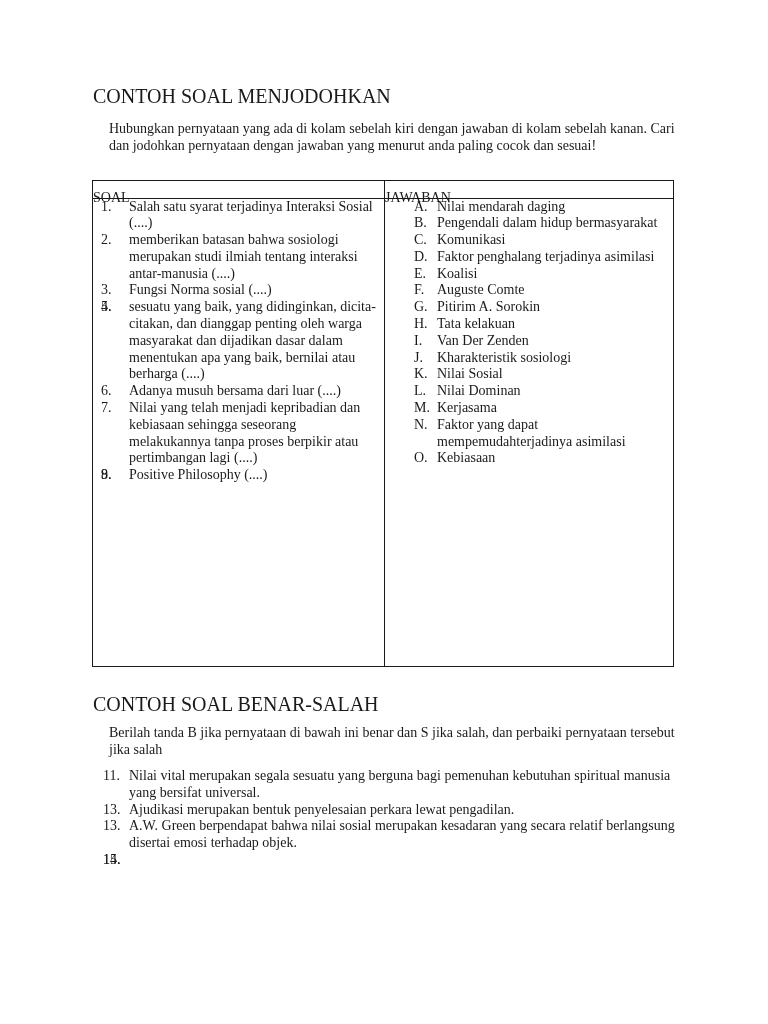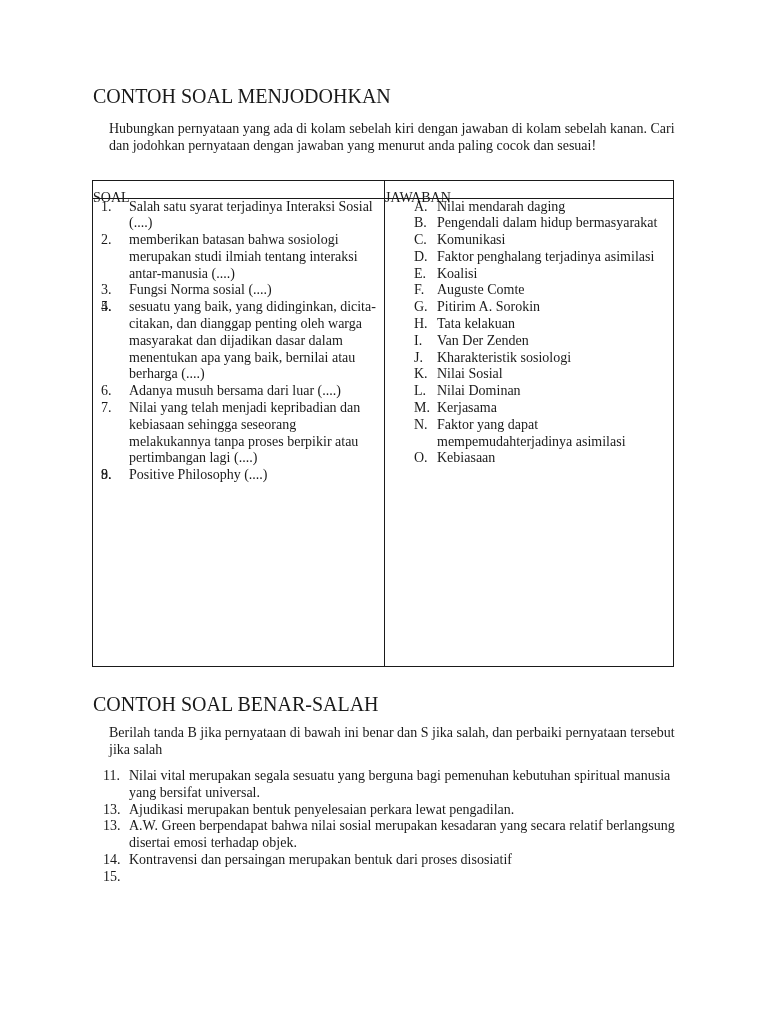--- a/index.html
+++ b/index.html
@@ -176,17 +176,17 @@
   </div>
 
   <h2 class="heading" style="top:696px;">CONTOH SOAL BENAR-SALAH</h2>
 
   <p class="para" style="top:725px;">Berilah tanda B jika pernyataan di bawah ini benar dan S jika salah, dan perbaiki pernyataan tersebut jika salah</p>
 
   <ol class="bs-list">
     <li><span class="num">11.</span><span>Nilai vital merupakan segala sesuatu yang berguna bagi pemenuhan kebutuhan spiritual manusia yang bersifat universal.</span></li>
     <li><span class="num">13.</span><span>Ajudikasi merupakan bentuk penyelesaian perkara lewat pengadilan.</span></li>
     <li><span class="num">13.</span><span>A.W. Green berpendapat bahwa nilai sosial merupakan kesadaran yang secara relatif berlangsung disertai emosi terhadap objek.</span></li>
-    <li><span class="num">14.</span><span>Kontravensi dan persaingan merupakan bentuk dari proses disosiatif</span></li>
+    <li><span class="num">14.</span></li>
     <li style="min-height:16.8px;"><span class="num">15.</span><span></span></li>
   </ol>
 
 </div>
 
 </body></html>

